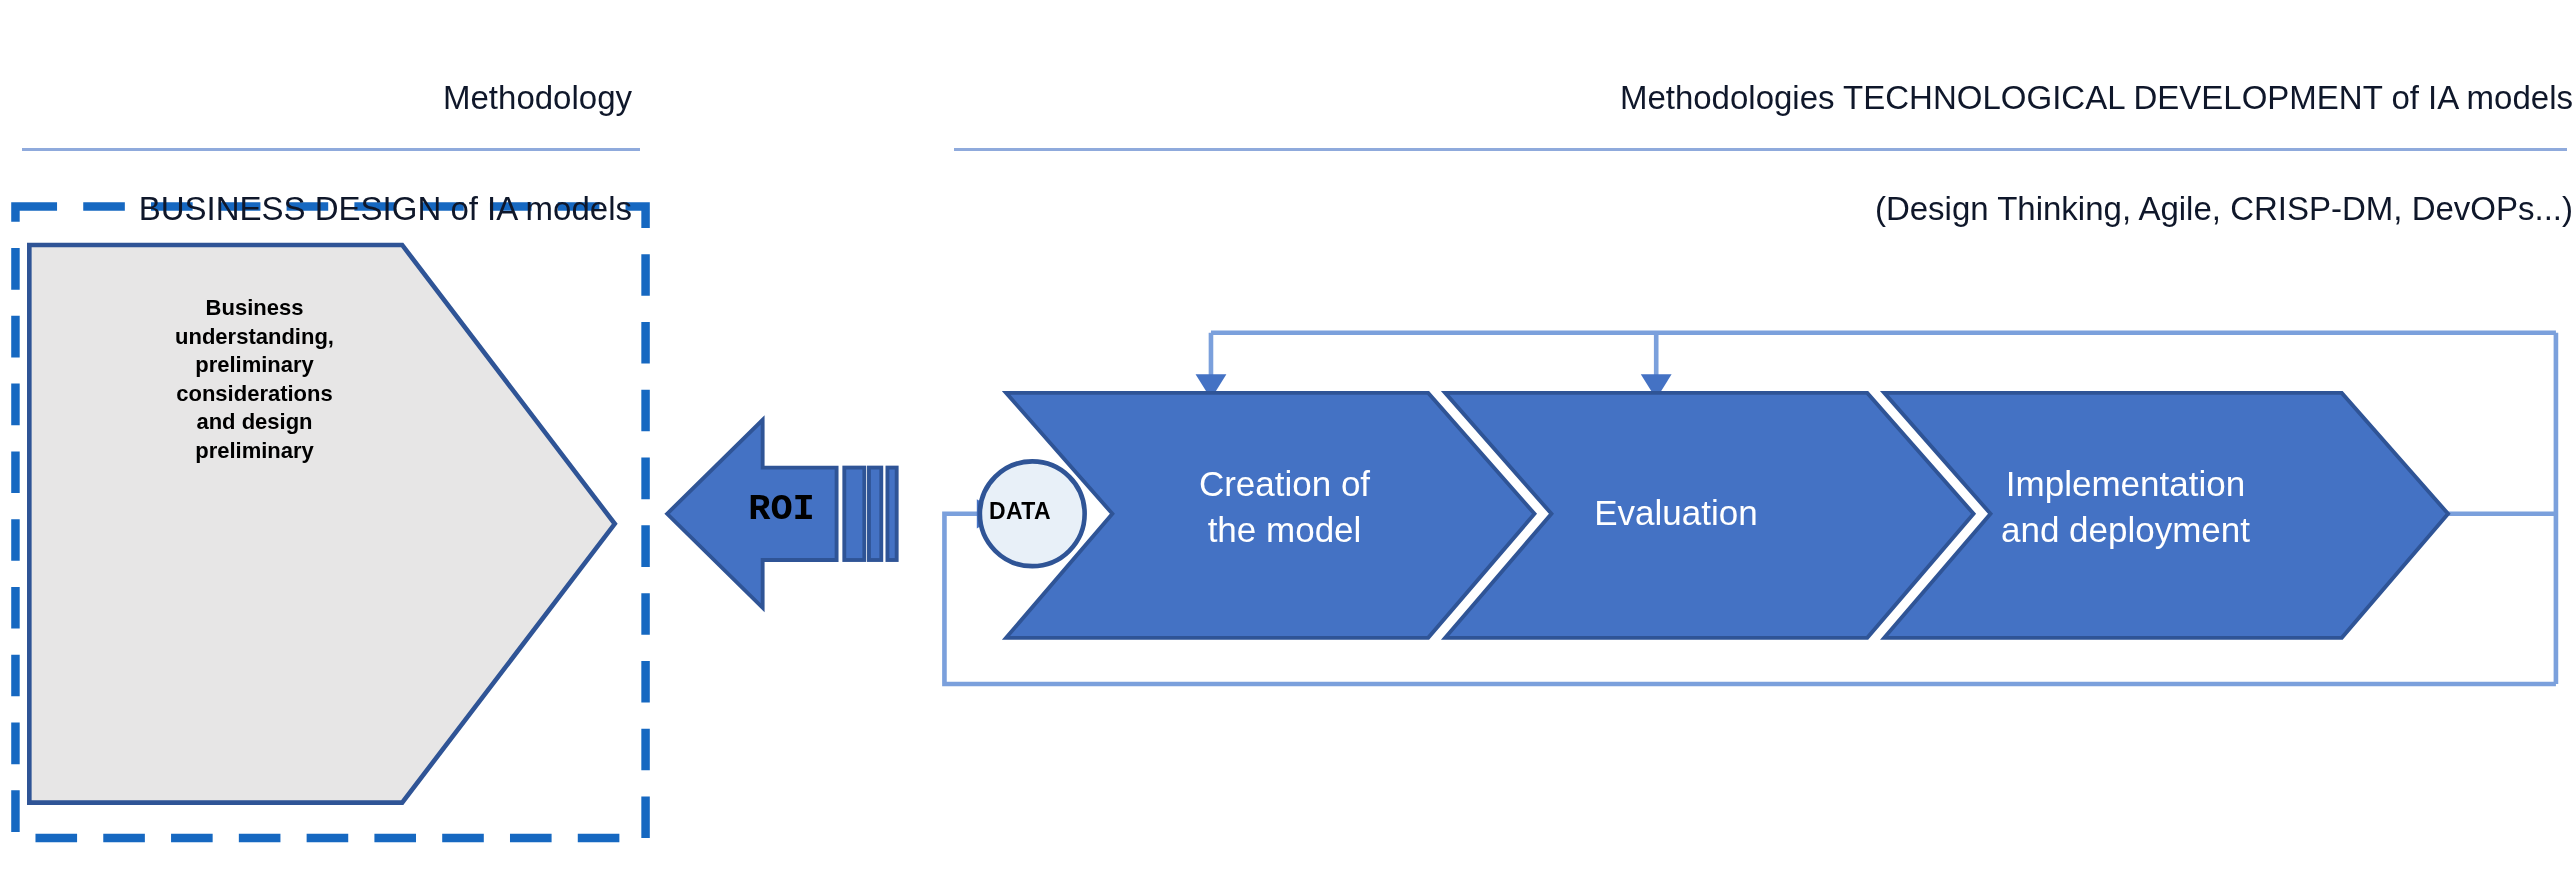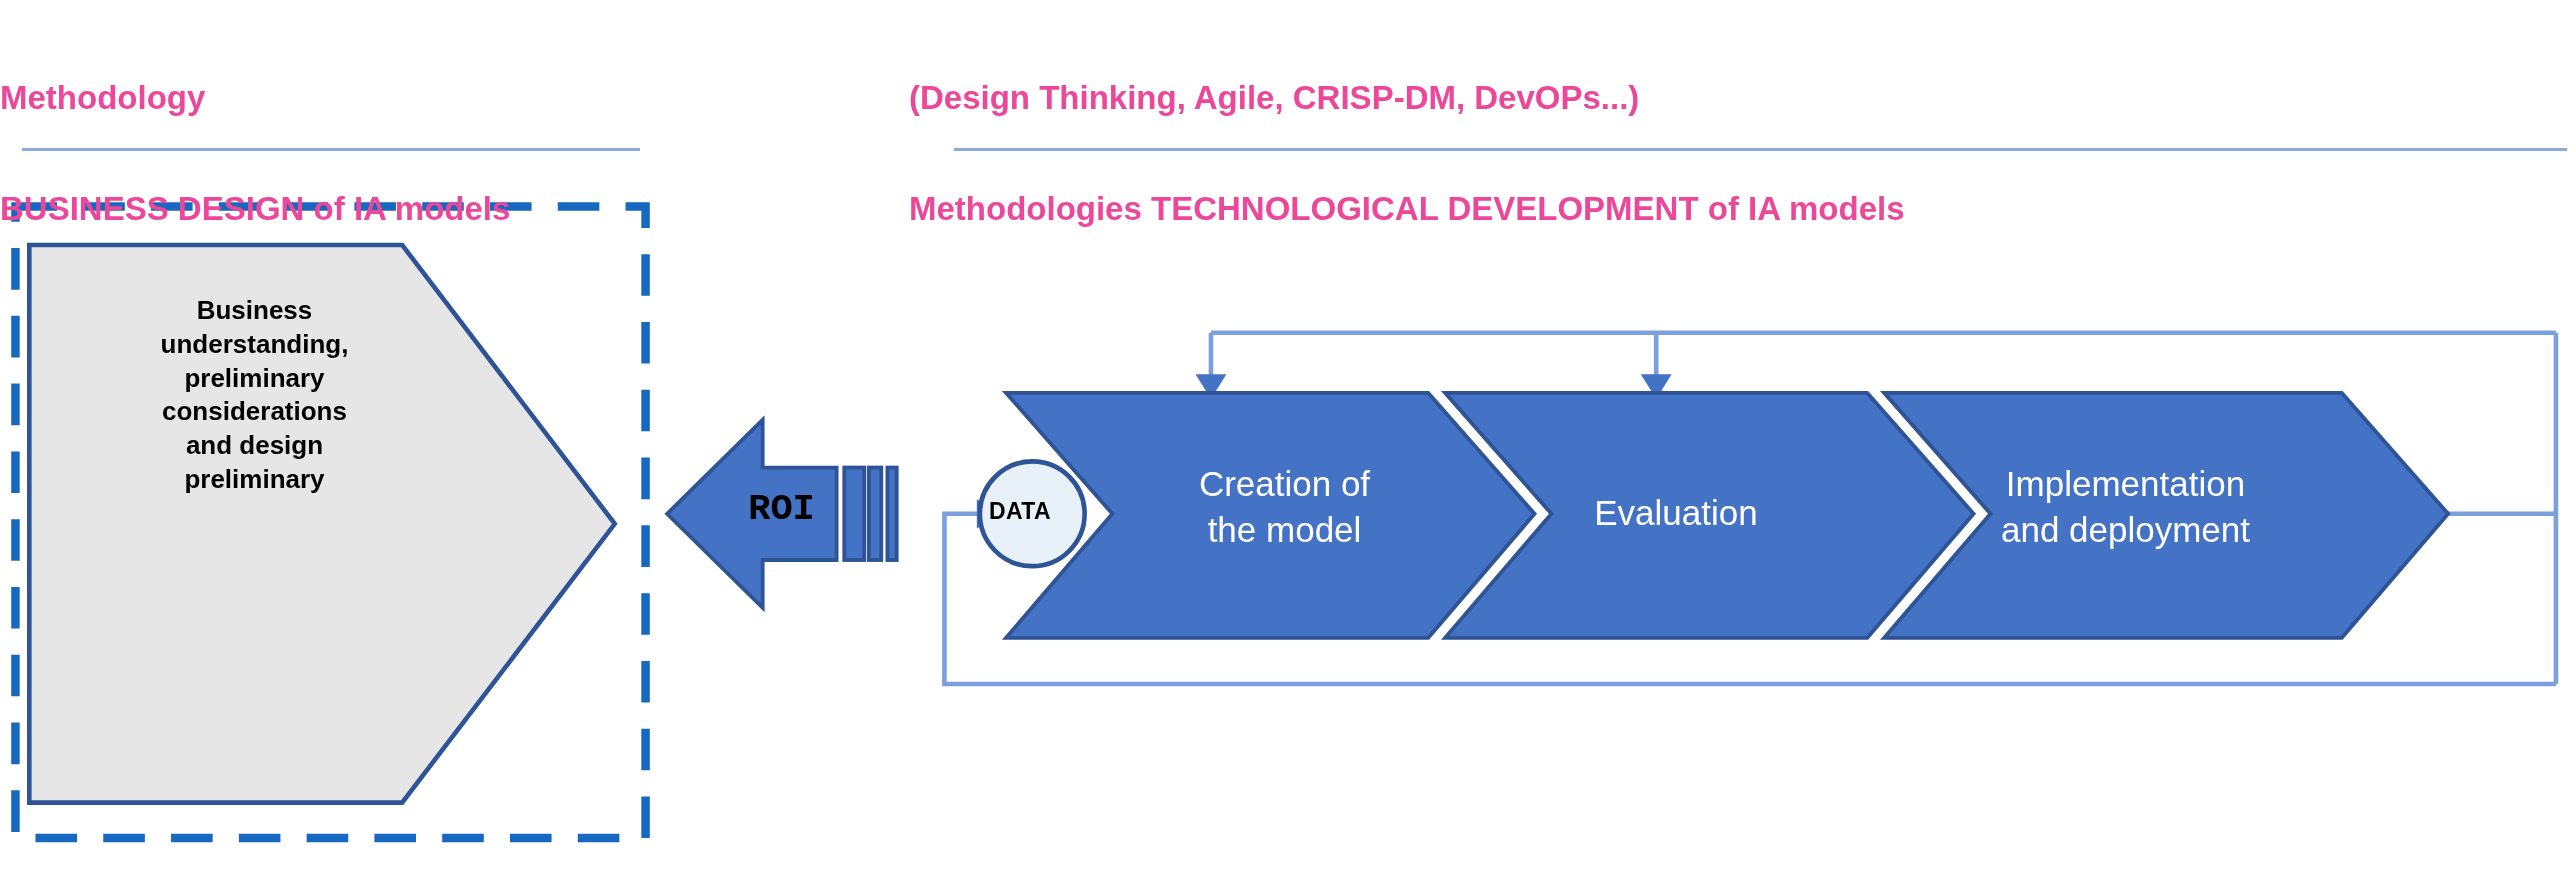--- a/index.html
+++ b/index.html
@@ -24,26 +24,25 @@
   svg.diagram {
     position: absolute;
     left: 0;
     top: 0;
     width: 2576px;
     height: 882px;
     display: block;
   }
   .hd-left, .hd-right {
     position: absolute;
-    text-align: left;
-    color: #ec4899;
+    text-align: right;
+    color: #0f172a;
     font-family: "Liberation Sans", sans-serif;
     line-height: 1.12;
     white-space: pre;
-    font-weight: bold;
   }
   .hd-left {
     left: 0px;
     top: 6.2px;
     width: 632px;
     font-size: 33px;
   }
   .hd-right {
     left: 909px;
     top: 6.2px;
@@ -60,21 +59,21 @@
   .rule-right { left: 954px; top: 148px; width: 1613px; }
 
   .pent-text {
     position: absolute;
     left: 62px;
     top: 294px;
     width: 385px;
     text-align: center;
     color: #000000;
     font-weight: bold;
-    font-size: 26px;
+    font-size: 22px;
     line-height: 1.30;
     font-family: "Liberation Sans", sans-serif;
   }
   .pent-text span { display: block; }
 
   .roi-label {
     position: absolute;
     left: 716px;
     top: 488px;
     width: 131px;
@@ -149,22 +148,22 @@
     <circle cx="1340" cy="667" r="68" fill="#E8F0F8" stroke="#2F5496" stroke-width="6"></circle>
 
   </svg>
 
   <div class="hd-left">
     <span class="hd-line">Methodology</span>
     <span class="hd-line">BUSINESS DESIGN of IA models</span>
   </div>
 
   <div class="hd-right">
+    <span class="hd-line">Methodologies TECHNOLOGICAL DEVELOPMENT of IA models</span>
     <span class="hd-line">(Design Thinking, Agile, CRISP-DM, DevOPs...)</span>
-    <span class="hd-line">Methodologies TECHNOLOGICAL DEVELOPMENT of IA models</span>
   </div>
 
   <div class="rule rule-left"></div>
   <div class="rule rule-right"></div>
 
   <div class="pent-text">
     <span>Business</span>
     <span>understanding,</span>
     <span>preliminary</span>
     <span>considerations</span>

